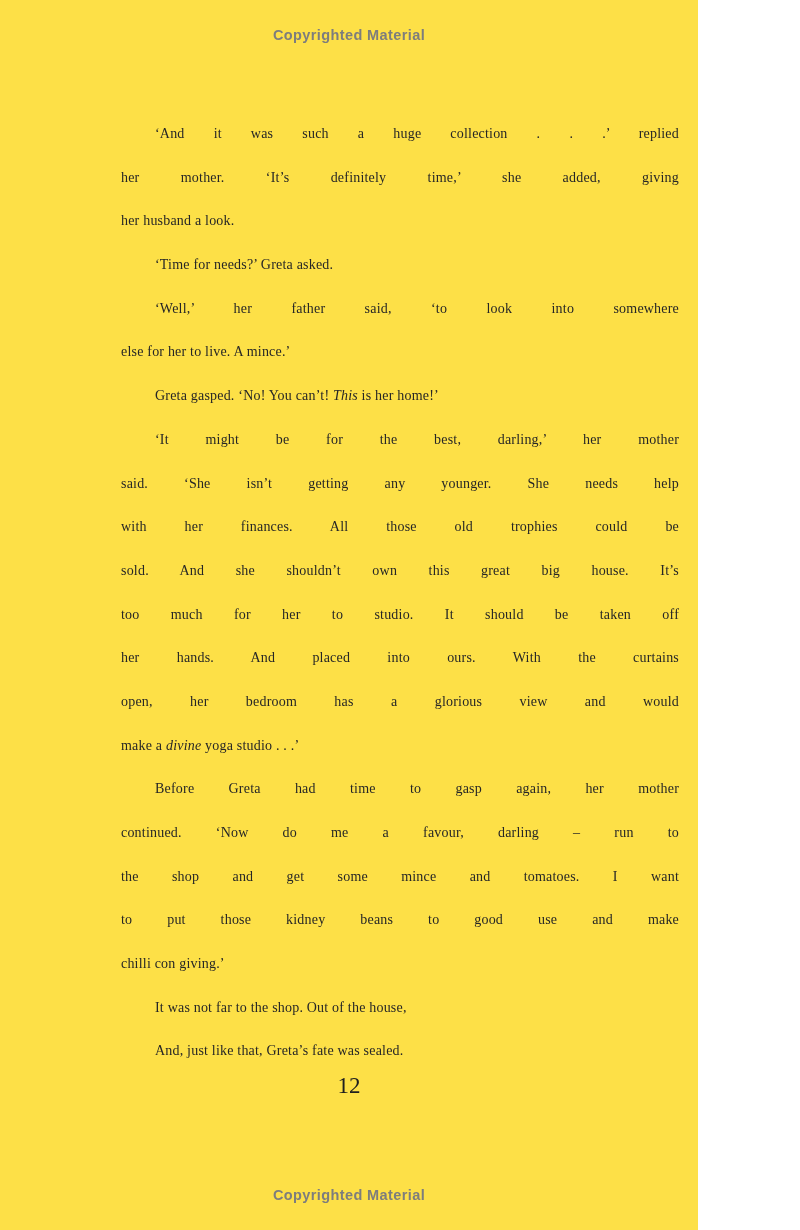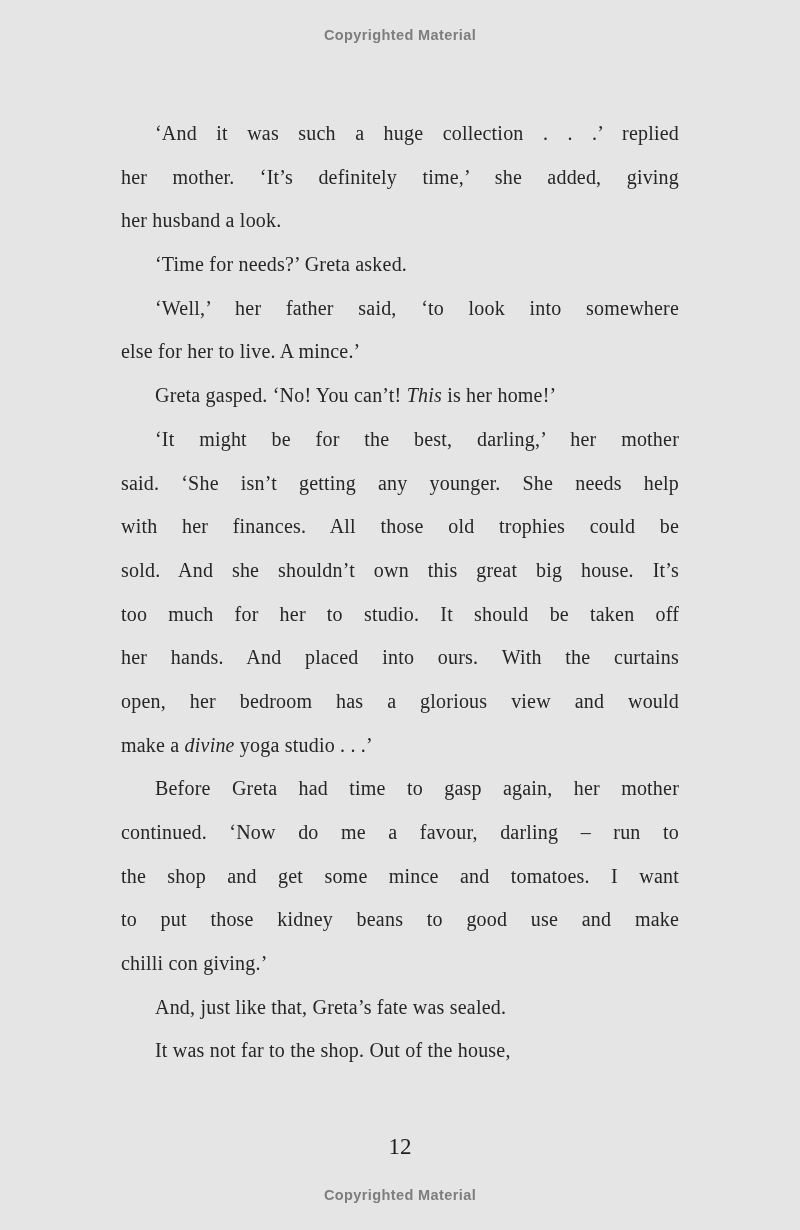--- a/index.html
+++ b/index.html
@@ -2,23 +2,23 @@
 <html><head>
 <meta charset="utf-8">
 <style>
   html, body {
     margin: 0;
     padding: 0;
     background: #ffffff;
   }
   .page {
     position: relative;
-    width: 800px;
+    width: 698px;
     height: 1230px;
-    background: #e5e5e5;
+    background: #fde047;
     overflow: hidden;
     font-family: "Liberation Serif", serif;
   }
   .notice {
     position: absolute;
     left: 0;
     width: 100%;
     text-align: center;
     font-family: "Liberation Sans", sans-serif;
     font-weight: bold;
@@ -26,38 +26,38 @@
     letter-spacing: 0.4px;
     color: #7d7d7d;
   }
   .notice.top { top: 27px; }
   .notice.bottom { top: 1187px; }
   .text-block {
     position: absolute;
     left: 121px;
     top: 112px;
     width: 558px;
-    font-size: 20px;
+    font-size: 14px;
     letter-spacing: 0.2px;
     color: #262626;
   }
   .line {
     height: 43.7px;
     line-height: 43.7px;
     text-align: justify;
     text-align-last: justify;
     overflow: visible;
   }
   .line.para-start { text-indent: 34px; }
   .line.para-end { text-align-last: left; }
   .line em { font-style: italic; }
   .page-number {
     position: absolute;
     left: 0;
-    top: 1127px;
+    top: 1066px;
     width: 100%;
     height: 40px;
     line-height: 40px;
     text-align: center;
     font-family: "Liberation Serif", serif;
     font-size: 23px;
     color: #1f1f1f;
   }
 </style>
 </head>
@@ -81,21 +81,21 @@
       <div class="line">sold. And she shouldn’t own this great big house. It’s</div>
       <div class="line">too much for her to studio. It should be taken off</div>
       <div class="line">her hands. And placed into ours. With the curtains</div>
       <div class="line">open, her bedroom has a glorious view and would</div>
       <div class="line para-end">make a <em>divine</em> yoga studio . . .’</div>
       <div class="line para-start">Before Greta had time to gasp again, her mother</div>
       <div class="line">continued. ‘Now do me a favour, darling – run to</div>
       <div class="line">the shop and get some mince and tomatoes. I want</div>
       <div class="line">to put those kidney beans to good use and make</div>
       <div class="line para-end">chilli con giving.’</div>
+      <div class="line para-start para-end">It was not far to the shop. Out of the house,</div>
       <div class="line para-start para-end">And, just like that, Greta’s fate was sealed.</div>
-      <div class="line para-start para-end">It was not far to the shop. Out of the house,</div>
     </div>
 
   <div class="page-number">12</div>
 
   <div class="notice bottom">Copyrighted Material</div>
 
 </div>
 
 </body></html>

